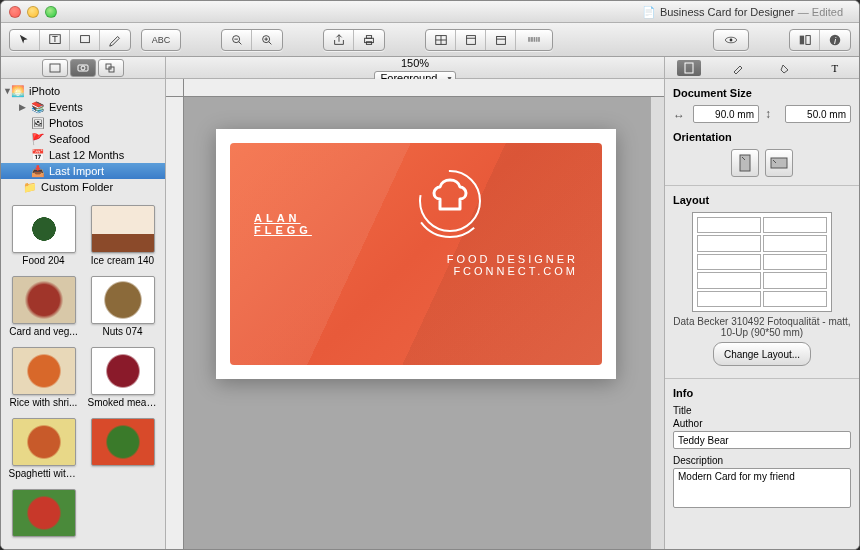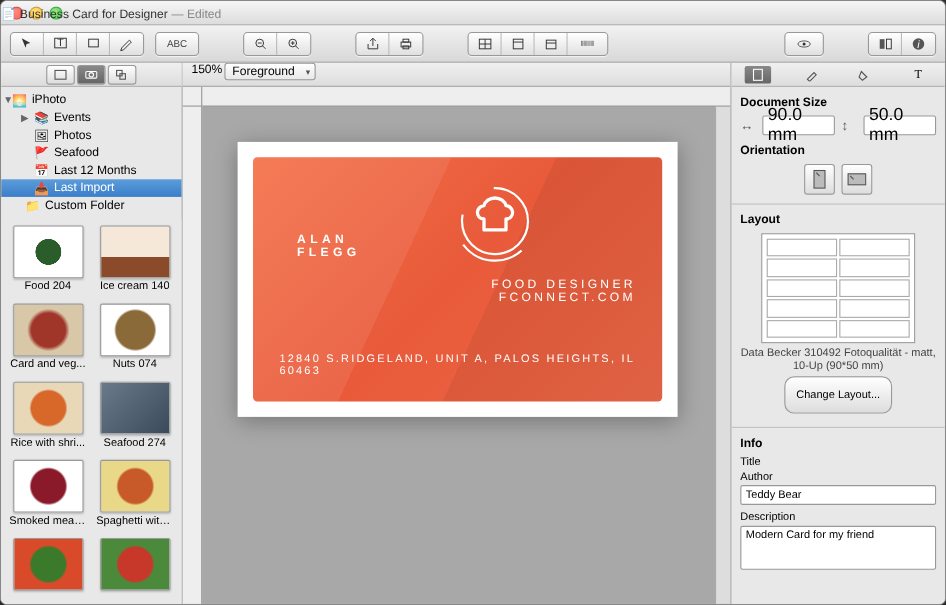--- a/index.html
+++ b/index.html
@@ -4,21 +4,21 @@
 <style>
 * { margin: 0; padding: 0; box-sizing: border-box; font-family: "Lucida Grande", "Helvetica Neue", Arial, sans-serif; font-size: 11px; }
 body { background: #333; display: flex; align-items: center; justify-content: center; height: 100vh; }
 .window { width: 860px; height: 550px; background: #e8e8e8; border-radius: 6px; box-shadow: 0 10px 40px rgba(0,0,0,0.5); overflow: hidden; display: flex; flex-direction: column; border: 1px solid #888; }
 .titlebar { height: 22px; background: linear-gradient(#f6f6f6, #dcdcdc); display: flex; align-items: center; padding: 0 8px; border-bottom: 1px solid #b0b0b0; position: relative; }
 .traffic { display: flex; gap: 6px; }
 .dot { width: 12px; height: 12px; border-radius: 50%; border: 0.5px solid rgba(0,0,0,0.2); }
 .dot.red { background: radial-gradient(circle at 40% 35%, #ff8a80, #ff5f57); }
 .dot.yellow { background: radial-gradient(circle at 40% 35%, #ffe082, #ffbd2e); }
 .dot.green { background: radial-gradient(circle at 40% 35%, #a5e887, #28c940); }
-.title { position: absolute; left: 0; right: 16px; text-align: left; font-size: 12px; color: #333; pointer-events: none; }
+.title { position: absolute; left: 0; right: 16px; text-align: right; font-size: 12px; color: #333; pointer-events: none; }
 .title .edited { color: #888; }
 .toolbar { height: 34px; background: linear-gradient(#f2f2f2, #d8d8d8); border-bottom: 1px solid #a0a0a0; display: flex; align-items: center; padding: 0 8px; gap: 10px; }
 .tbgroup { display: flex; background: linear-gradient(#fff, #e0e0e0); border: 1px solid #999; border-radius: 4px; height: 22px; box-shadow: 0 1px 0 rgba(255,255,255,0.6); }
 .tbbtn { width: 30px; display: flex; align-items: center; justify-content: center; border-right: 1px solid #bbb; color: #444; }
 .tbbtn:last-child { border-right: none; }
 .tbbtn svg { width: 14px; height: 14px; }
 .spacer { flex: 1; }
 .content { flex: 1; display: flex; overflow: hidden; }
 .leftpanel { width: 165px; background: #e8e8e8; border-right: 1px solid #b0b0b0; display: flex; flex-direction: column; }
 .leftheader { height: 22px; background: linear-gradient(#f0f0f0, #ddd); border-bottom: 1px solid #b0b0b0; display: flex; align-items: center; justify-content: center; gap: 2px; }
@@ -29,50 +29,50 @@
 .treeitem.l1 { padding-left: 10px; }
 .treeitem.l2 { padding-left: 30px; }
 .treeitem.selected { background: linear-gradient(#5b9dd9, #3b7dc9); color: #fff; }
 .disclose { position: absolute; left: 2px; font-size: 9px; color: #666; }
 .treeitem .ticon { width: 14px; height: 12px; display: inline-block; }
 .thumbs { flex: 1; overflow-y: auto; background: #e8e8e8; padding: 6px; display: grid; grid-template-columns: 1fr 1fr; gap: 4px 6px; }
 .thumb { display: flex; flex-direction: column; align-items: center; }
 .thumbimg { width: 64px; height: 48px; border: 1px solid #999; background: #ccc; border-radius: 2px; box-shadow: 0 1px 2px rgba(0,0,0,0.2); position: relative; overflow: hidden; }
 .thumblabel { font-size: 10px; margin-top: 2px; text-align: center; white-space: nowrap; overflow: hidden; text-overflow: ellipsis; max-width: 70px; }
 .center { flex: 1; display: flex; flex-direction: column; background: #bbb; }
-.centerheader { height: 22px; background: linear-gradient(#f0f0f0,#ddd); border-bottom: 1px solid #b0b0b0; display: flex; padding: 0 8px; gap: 2px; }
+.centerheader { height: 22px; background: linear-gradient(#f0f0f0,#ddd); border-bottom: 1px solid #b0b0b0; display: flex; align-items: center; padding: 0 8px; gap: 2px; flex-direction: column; }
 .zoom { font-size: 11px; }
 .dropdown { height: 16px; background: linear-gradient(#fff,#e8e8e8); border: 1px solid #999; border-radius: 3px; padding: 0 18px 0 6px; font-size: 10px; display: flex; align-items: center; position: relative; }
 .dropdown::after { content: "▾"; position: absolute; right: 4px; font-size: 8px; color: #555; }
 .canvas { flex: 1; background: #a8a8a8; position: relative; overflow: hidden; }
 .ruler-h { position: absolute; top: 0; left: 18px; right: 0; height: 18px; background: #eee; border-bottom: 1px solid #888; font-size: 8px; }
 .ruler-v { position: absolute; top: 18px; left: 0; width: 18px; bottom: 0; background: #eee; border-right: 1px solid #888; }
 .corner { position: absolute; top: 0; left: 0; width: 18px; height: 18px; background: #eee; border-right: 1px solid #888; border-bottom: 1px solid #888; }
 .page { position: absolute; top: 50px; left: 50px; width: 400px; height: 250px; background: #fff; box-shadow: 0 4px 20px rgba(0,0,0,0.3); }
 .card { position: absolute; top: 14px; left: 14px; right: 14px; bottom: 14px; background: linear-gradient(135deg, #f47048 0%, #e85a3a 50%, #ed6848 100%); border-radius: 4px; overflow: hidden; }
 .card::before { content: ""; position: absolute; inset: 0; background: linear-gradient(115deg, rgba(255,255,255,0.08) 0 38%, transparent 38% 58%, rgba(0,0,0,0.06) 58% 100%); }
-.card .name { position: absolute; left: 40px; top: 70px; color: #fff; font-size: 36px; font-weight: 800; letter-spacing: 4px; line-height: 1.05; font-family: Impact, "Arial Black", sans-serif; }
+.card .name { position: absolute; left: 24px; top: 70px; color: #fff; font-size: 36px; font-weight: 800; letter-spacing: 4px; line-height: 1.05; font-family: Impact, "Arial Black", sans-serif; text-decoration: underline; }
 .card .role { position: absolute; right: 24px; top: 110px; color: #fff; font-size: 12px; letter-spacing: 3px; text-align: right; }
 .card .addr { position: absolute; left: 24px; right: 24px; bottom: 22px; color: #fff; font-size: 10px; letter-spacing: 2px; }
 .card .logo { position: absolute; top: 18px; left: 180px; width: 80px; height: 80px; }
 .rightpanel { width: 195px; background: #e8e8e8; border-left: 1px solid #b0b0b0; display: flex; flex-direction: column; overflow-y: auto; }
 .rheader { height: 22px; background: linear-gradient(#f0f0f0,#ddd); border-bottom: 1px solid #b0b0b0; display: flex; align-items: center; justify-content: space-around; }
 .rtab { width: 24px; height: 16px; display: flex; align-items: center; justify-content: center; border-radius: 2px; }
 .rtab.active { background: linear-gradient(#888,#666); }
 .rsection { padding: 8px; border-bottom: 1px solid #c0c0c0; }
 .rsection h4 { font-size: 11px; font-weight: bold; margin-bottom: 6px; }
 .dims { display: flex; gap: 6px; align-items: center; }
-.dimfield { flex: 1; height: 18px; border: 1px solid #999; background: #fff; border-radius: 2px; padding: 0 4px; font-size: 16px; display: flex; align-items: center; justify-content: flex-end; }
+.dimfield { flex: 1; height: 18px; border: 1px solid #999; background: #fff; border-radius: 2px; padding: 0 4px; font-size: 10px; display: flex; align-items: center; justify-content: flex-end; }
 .dimicon { width: 14px; font-size: 12px; color: #555; }
 .orient { display: flex; gap: 6px; margin-top: 6px; justify-content: center; }
 .orientbtn { width: 28px; height: 28px; background: linear-gradient(#fff,#ddd); border: 1px solid #999; border-radius: 3px; display: flex; align-items: center; justify-content: center; }
 .layoutpreview { width: 140px; height: 100px; margin: 4px auto; border: 1px solid #999; background: #fff; display: grid; grid-template-columns: 1fr 1fr; grid-template-rows: repeat(5,1fr); gap: 2px; padding: 4px; }
 .layoutpreview div { border: 1px solid #aaa; }
 .layoutdesc { font-size: 10px; text-align: center; color: #444; margin: 4px 0; }
-.changebtn { display: block; margin: 4px auto; height: 34px; padding: 0 10px; background: linear-gradient(#fff,#ddd); border: 1px solid #999; border-radius: 9px; font-size: 10px; }
+.changebtn { display: block; margin: 4px auto; height: 24px; padding: 0 10px; background: linear-gradient(#fff,#ddd); border: 1px solid #999; border-radius: 9px; font-size: 10px; }
 .infofield { width: 100%; height: 18px; border: 1px solid #999; background: #fff; border-radius: 2px; padding: 2px 4px; font-size: 10px; margin-bottom: 6px; }
 .infolabel { font-size: 10px; margin-bottom: 2px; }
 .infotext { width: 100%; height: 40px; border: 1px solid #999; background: #fff; border-radius: 2px; padding: 2px 4px; font-size: 10px; resize: none; }
 .scrollbar-track { position: absolute; right: 0; top: 18px; bottom: 0; width: 14px; background: #ddd; border-left: 1px solid #aaa; }
 </style>
 </head>
 <body>
 
 <div class="window">
 
@@ -280,24 +280,20 @@
             <div class="thumbimg" style="background:radial-gradient(circle,#a0352a 40%,#d8c8a8 50%)"></div>
             <div class="thumblabel">Card and veg...</div>
           </div>
         <div class="thumb">
             <div class="thumbimg" style="background:radial-gradient(circle,#8b6a3a 45%,#fff 50%)"></div>
             <div class="thumblabel">Nuts 074</div>
           </div>
         <div class="thumb">
             <div class="thumbimg" style="background:radial-gradient(circle,#d8682a 40%,#e8d8b8 45%)"></div>
             <div class="thumblabel">Rice with shri...</div>
-          </div>
-        <div class="thumb">
-            <div class="thumbimg" style="background:linear-gradient(135deg,#6a7a8a,#3a4a5a)"></div>
-            <div class="thumblabel">Seafood 274</div>
           </div>
         <div class="thumb">
             <div class="thumbimg" style="background:radial-gradient(circle,#8a1a2a 40%,#fff 45%)"></div>
             <div class="thumblabel">Smoked meat 22</div>
           </div>
         <div class="thumb">
             <div class="thumbimg" style="background:radial-gradient(circle,#c85a2a 40%,#e8d888 45%)"></div>
             <div class="thumblabel">Spaghetti with...</div>
           </div>
         <div class="thumb">
@@ -331,21 +327,20 @@
                 </svg>
             </div>
             <div class="name">
               <div>ALAN</div>
               <div>FLEGG</div>
             </div>
             <div class="role">
               <div>FOOD DESIGNER</div>
               <div>FCONNECT.COM</div>
             </div>
-            <div class="addr">12840 S.RIDGELAND, UNIT A, PALOS HEIGHTS, IL 60463</div>
           </div>
         </div>
       </div>
     </div>
 
     <div class="rightpanel">
       <div class="rheader">
         <div class="rtab active">
             <svg width="12" height="12">
               <rect x="2" y="1" width="8" height="10" fill="none" stroke="#fff"></rect>

